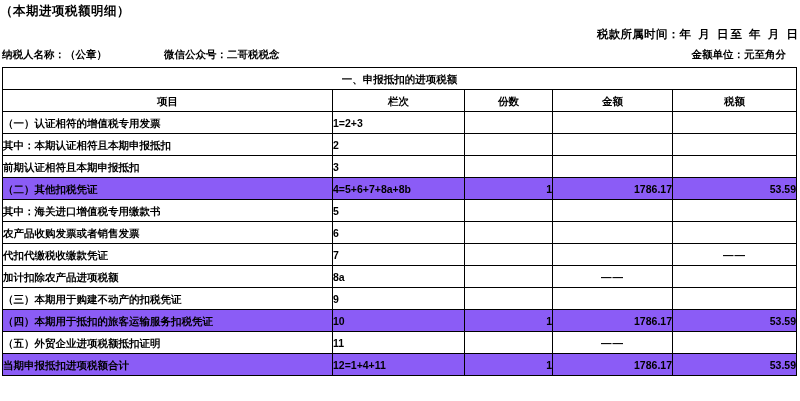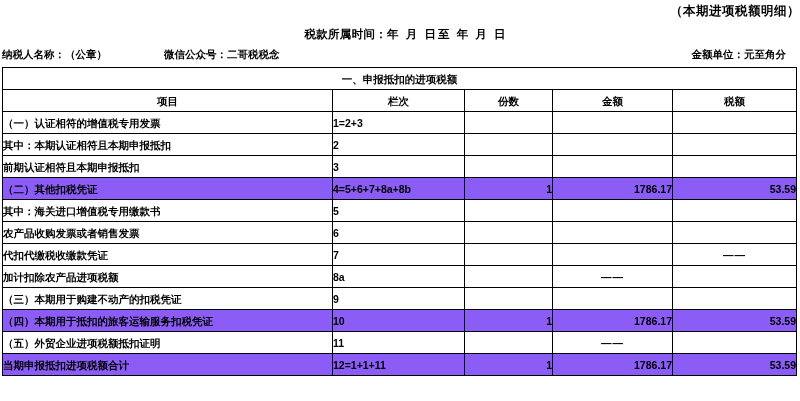--- a/index.html
+++ b/index.html
@@ -15,28 +15,28 @@
     font-size: 11px;
     overflow: hidden;
   }
   .page {
     position: relative;
     width: 800px;
     height: 401px;
     box-sizing: border-box;
   }
   .doc-title {
-    text-align: right;
+    text-align: left;
     font-size: 12.5px;
     font-weight: bold;
     padding-top: 3px;
     letter-spacing: 0.5px;
   }
   .period-row {
-    text-align: center;
+    text-align: right;
     font-size: 11.5px;
     font-weight: bold;
     padding-top: 7px;
     letter-spacing: 0.3px;
     padding-left: 12px;
   }
   .period-row .blanks {
     letter-spacing: 2px;
   }
   .meta-row {
@@ -223,21 +223,21 @@
       <tr>
         <td class="cell-item">（五）外贸企业进项税额抵扣证明</td>
         <td class="cell-line">11</td>
         <td class="cell-num"></td>
         <td class="dash">——</td>
         <td class="cell-num"></td>
       </tr>
 
       <tr class="hl">
         <td class="cell-item">当期申报抵扣进项税额合计</td>
-        <td class="cell-line">12=1+1+11</td>
+        <td class="cell-line">12=1+4+11</td>
         <td class="cell-num">1</td>
         <td class="cell-num">1786.17</td>
         <td class="cell-num">53.59</td>
       </tr>
     </tbody>
   </table>
 
 </div>
 
 </body></html>

